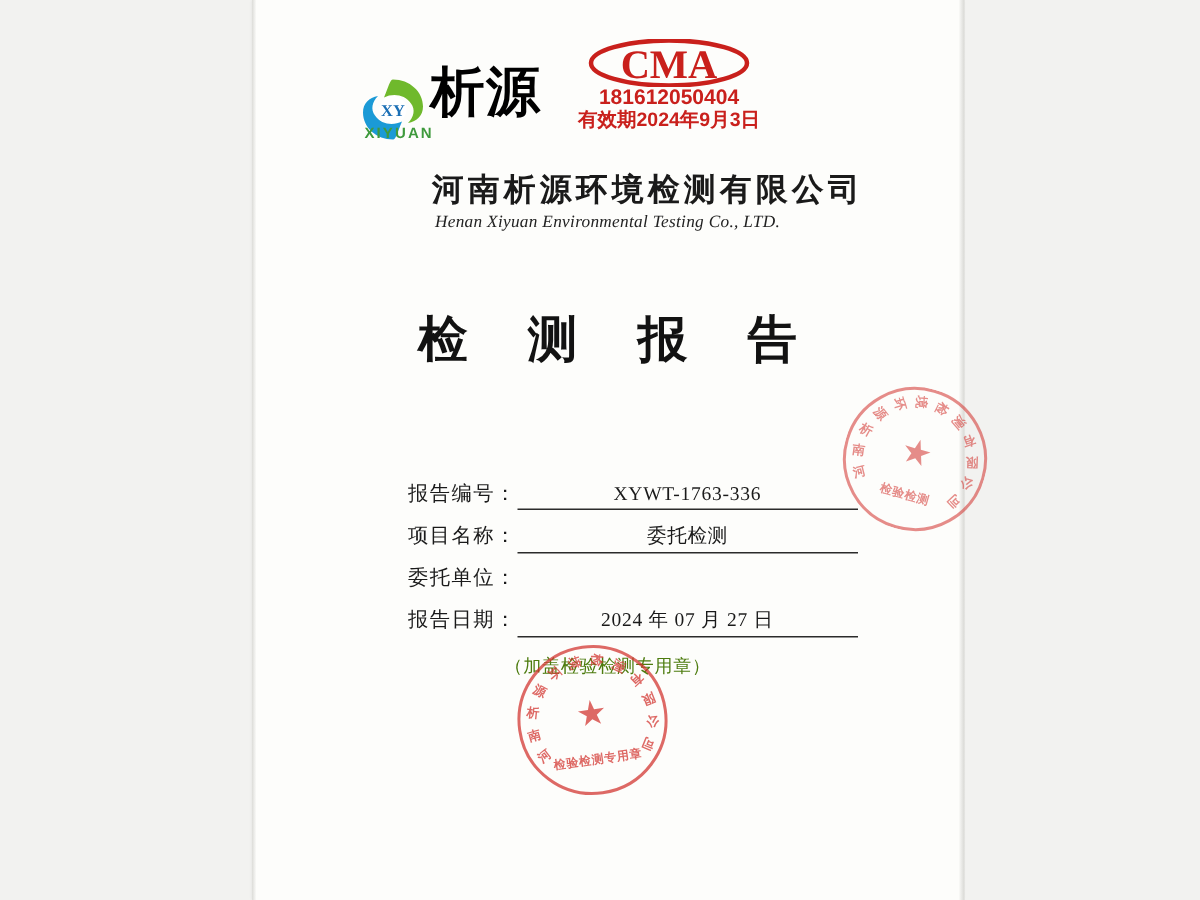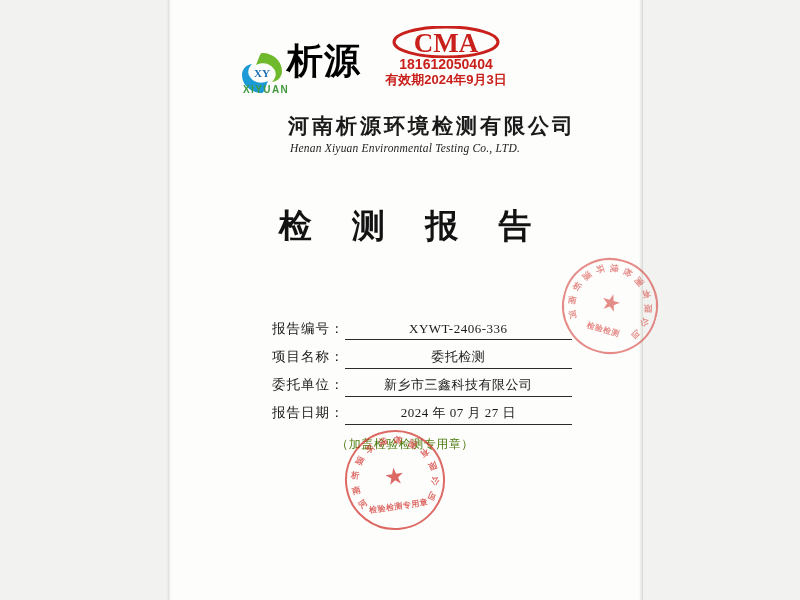--- a/index.html
+++ b/index.html
@@ -293,29 +293,28 @@
   </div>
 
   <div class="company-cn">河南析源环境检测有限公司</div>
   <div class="company-en">Henan Xiyuan Environmental Testing Co., LTD.</div>
 
   <div class="report-title">检 测 报 告</div>
 
   <div class="fields">
     <div class="field-row">
       <span class="field-label">报告编号：</span>
-      <span class="field-value">XYWT-2406-336</span>
+      <span class="field-value">XYWT-1763-336</span>
     </div>
     <div class="field-row">
       <span class="field-label">项目名称：</span>
       <span class="field-value">委托检测</span>
     </div>
     <div class="field-row">
       <span class="field-label">委托单位：</span>
-      <span class="field-value">新乡市三鑫科技有限公司</span>
     </div>
     <div class="field-row">
       <span class="field-label">报告日期：</span>
       <span class="field-value">2024 年 07 月 27 日</span>
     </div>
   </div>
 
   <div class="seal-note">（加盖检验检测专用章）</div>
 
   <div class="seal seal-main">

